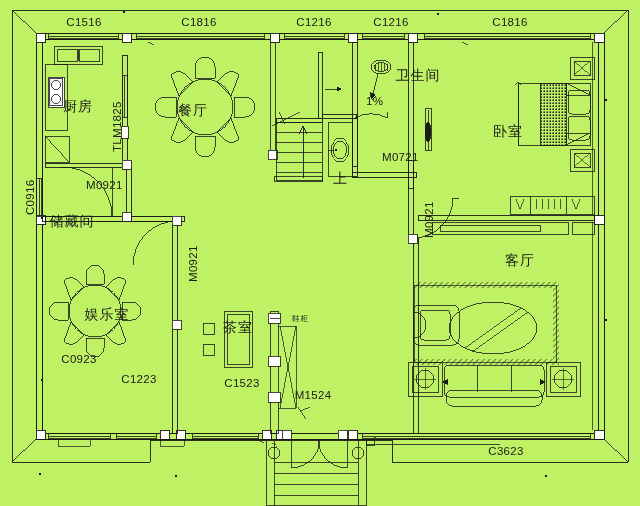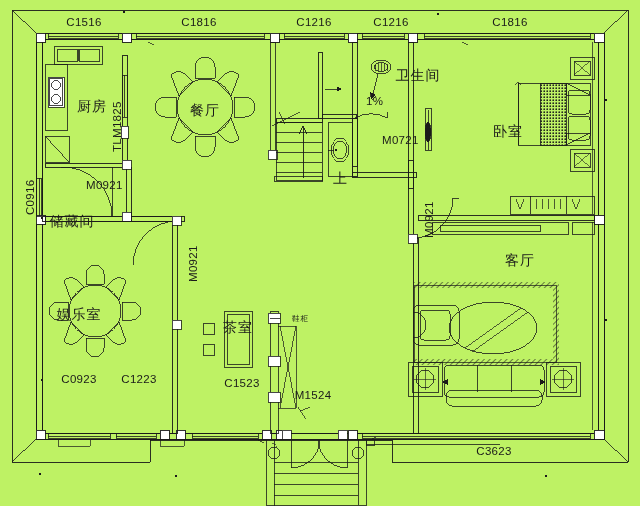--- a/index.html
+++ b/index.html
@@ -435,41 +435,41 @@
       </g>
     </g>
   </svg>
 
   <div class="lbl dim" style="left:84px;top:17px;transform:translateX(-50%)">C1516</div>
   <div class="lbl dim" style="left:199px;top:17px;transform:translateX(-50%)">C1816</div>
   <div class="lbl dim" style="left:314px;top:17px;transform:translateX(-50%)">C1216</div>
   <div class="lbl dim" style="left:391px;top:17px;transform:translateX(-50%)">C1216</div>
   <div class="lbl dim" style="left:510px;top:17px;transform:translateX(-50%)">C1816</div>
 
-  <div class="lbl dim" style="left:79px;top:374px;transform:translateX(-50%)">C0923</div>
+  <div class="lbl dim" style="left:79px;top:354px;transform:translateX(-50%)">C0923</div>
   <div class="lbl dim" style="left:139px;top:374px;transform:translateX(-50%)">C1223</div>
   <div class="lbl dim" style="left:242px;top:378px;transform:translateX(-50%)">C1523</div>
   <div class="lbl dim" style="left:313px;top:390px;transform:translateX(-50%)">M1524</div>
-  <div class="lbl dim" style="left:494px;top:446px;transform:translateX(-50%)">C3623</div>
+  <div class="lbl dim" style="left:506px;top:446px;transform:translateX(-50%)">C3623</div>
 
   <div class="lbl dim rot90" style="left:25px;top:215px;">C0916</div>
 
   <div class="lbl dim rot90" style="left:112px;top:152px;">TLM1825</div>
   <div class="lbl dim" style="left:86px;top:180px;">M0921</div>
-  <div class="lbl dim" style="left:382px;top:135px;">M0721</div>
+  <div class="lbl dim" style="left:382px;top:152px;">M0721</div>
   <div class="lbl dim rot90" style="left:424px;top:238px;">M0921</div>
   <div class="lbl dim rot90" style="left:188px;top:282px;">M0921</div>
 
-  <div class="lbl room" style="left:92px;top:99px;transform:translateX(-50%)">厨房</div>
+  <div class="lbl room" style="left:78px;top:99px;transform:translateX(-50%)">厨房</div>
   <div class="lbl room" style="left:72px;top:214px;transform:translateX(-50%)">储藏间</div>
-  <div class="lbl room" style="left:205px;top:103px;transform:translateX(-50%)">餐厅</div>
+  <div class="lbl room" style="left:193px;top:103px;transform:translateX(-50%)">餐厅</div>
   <div class="lbl room" style="left:418px;top:68px;transform:translateX(-50%)">卫生间</div>
   <div class="lbl room" style="left:508px;top:124px;transform:translateX(-50%)">卧室</div>
   <div class="lbl room" style="left:520px;top:253px;transform:translateX(-50%)">客厅</div>
-  <div class="lbl room" style="left:79px;top:307px;transform:translateX(-50%)">娱乐室</div>
+  <div class="lbl room" style="left:107px;top:307px;transform:translateX(-50%)">娱乐室</div>
   <div class="lbl room" style="left:238px;top:320px;transform:translateX(-50%)">茶室</div>
   <div class="lbl room tiny" style="left:292px;top:315px;font-family:Liberation Serif, serif;">鞋柜</div>
 
   <div class="lbl dim" style="left:366px;top:96px;">1%</div>
   <div class="lbl room" style="left:333px;top:171px;">上</div>
 
 
 </div>
 
 </body></html>

